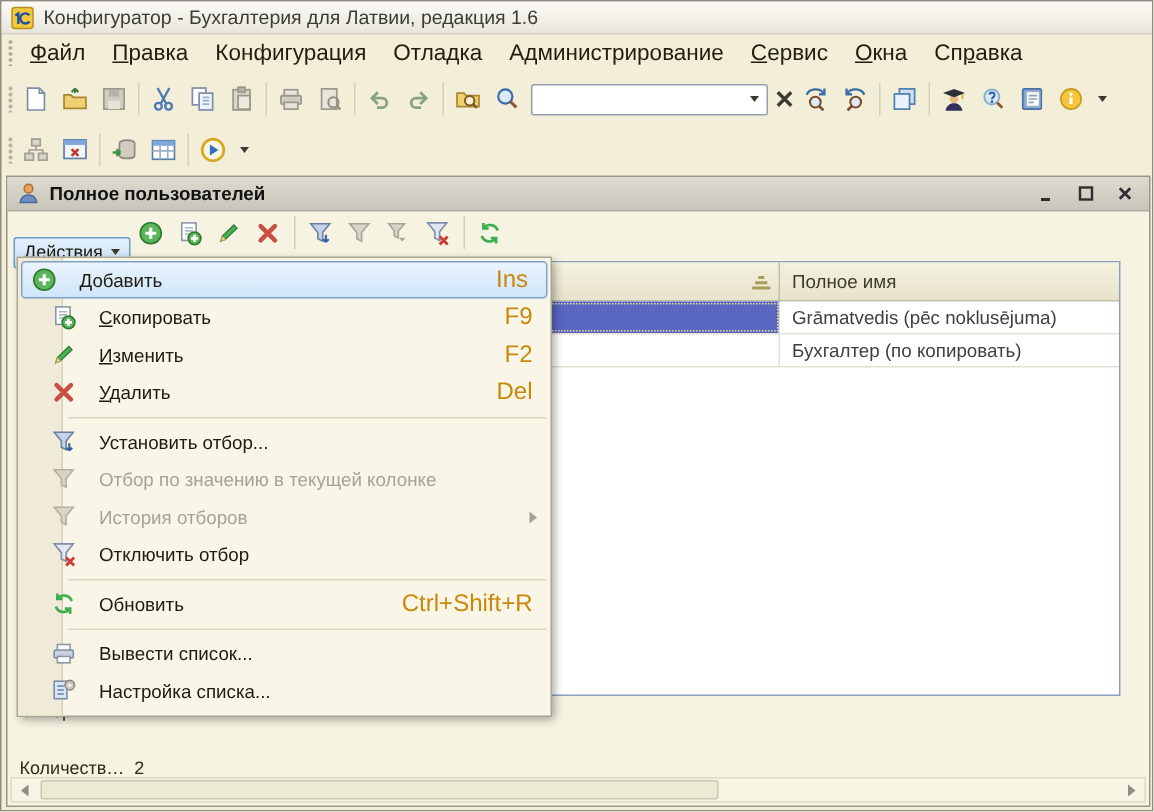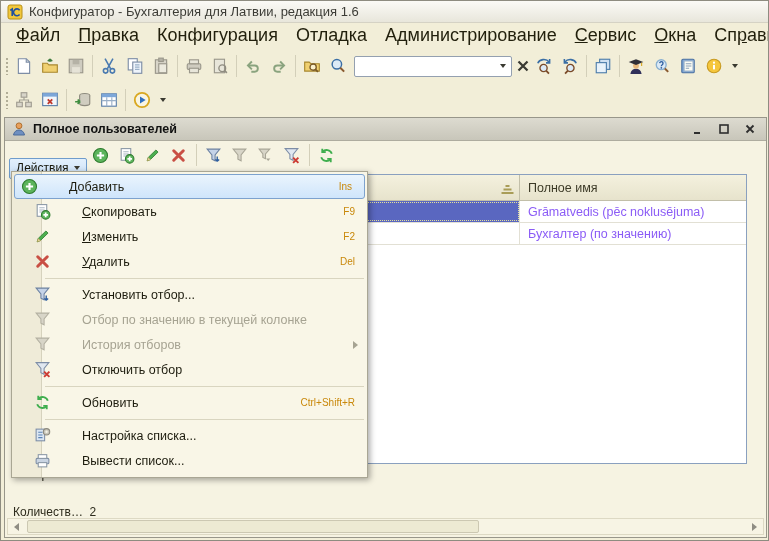--- a/index.html
+++ b/index.html
@@ -7,21 +7,21 @@
   body { font-family:"Liberation Sans", sans-serif; background:#fff; }
   #root { position:relative; width:769px; height:541px; background:#f2eed8; border:1px solid #8e8c80; overflow:hidden; }
 
   
   .titlebar { height:22px; display:flex; align-items:center; gap:6px; padding:0 6px;
     background:linear-gradient(#fbfaf6,#e8e6db); border-bottom:1px solid #d5d2c4; }
   .titlebar .app-title { font-size:13px; color:#3c3c36; }
   .ic16 svg { width:16px; height:16px; display:block; }
 
   
-  .menubar { height:24px; display:flex; align-items:center; font-size:18px; color:#211f0c; padding-left:2px; }
+  .menubar { height:24px; display:flex; align-items:center; font-size:15px; color:#211f0c; padding-left:2px; }
   .menu-item { padding:4px 9px; cursor:default; }
   .menu-item u { text-decoration:underline; }
   .gripper { width:4px; height:18px; margin:0 2px;
     background-image:radial-gradient(#b2ae97 45%, transparent 50%); background-size:4px 4px; }
 
   
   .toolbar { display:flex; align-items:center; padding:0 2px; }
   #tb1 { height:38px; }
   #tb2 { height:30px; }
   .tbtn { width:26px; height:26px; display:flex; align-items:center; justify-content:center; border-radius:2px; }
@@ -55,21 +55,21 @@
   
   .list-box { position:absolute; left:2px; top:56px; width:700px; height:290px;
     background:#fff; border:1px solid #8aa0bf;margin-left:40px; }
   .thead { height:26px; display:flex; background:linear-gradient(#f4f1de,#e7e3cc); border-bottom:1px solid #c2bfa9; }
   .th.col1 { width:472px; border-right:1px solid #c2bfa9; position:relative; }
   .sort-icon { position:absolute; right:5px; top:7px; }
   .th.col2 { flex:1; display:flex; align-items:center; padding:0 8px; font-size:12.5px; color:#3d3b28; }
   .trow { height:22px; display:flex; border-bottom:1px solid #e2e0d4; }
   .td.col1 { width:472px; border-right:1px solid #e2e0d4; }
   .td.col1.selected { background:#5a67c0; outline:1px dotted #e5e09c; outline-offset:-2px; }
-  .td.col2 { flex:1; display:flex; align-items:center; padding:0 8px; font-size:12.5px; color:#8b5cf6; }
+  .td.col2 { flex:1; display:flex; align-items:center; padding:0 8px; font-size:12.5px; color:#404040; }
 
   
   .win-footer { position:absolute; left:8px; top:346px; right:8px; font-size:12px; color:#2d2b1c; }
   .footer-filter { position:absolute; left:0; top:3px; }
   .footer-count { position:absolute; left:0; top:41px; }
   .hscroll { position:absolute; left:2px; bottom:2px; width:757px; height:17px;
     background:#f7f4e4; border:1px solid #ddd9c4; display:flex; align-items:center; }
   .sbtn { width:17px; height:15px; display:flex; align-items:center; justify-content:center; }
   .arr-left { width:0;height:0;border-top:4px solid transparent;border-bottom:4px solid transparent;border-right:5px solid #8f8d83; }
   .arr-right { width:0;height:0;border-top:4px solid transparent;border-bottom:4px solid transparent;border-left:5px solid #8f8d83; }
@@ -80,23 +80,23 @@
   
   .popup { position:absolute; left:10px; top:170px; width:357px; height:307px;
     background:#f9f6e7; border:1px solid #a9a694; box-shadow:2px 2px 6px rgba(0,0,0,.35);
     z-index:100; padding:2px 0; }
   .icon-strip { position:absolute; left:0; top:0; bottom:0; width:30px;
     background:#efebd8; border-right:1px solid #d6d2bd; }
   .mi { position:relative; height:25px; display:flex; align-items:center; padding-left:20px;
     font-size:12.5px; color:#1d1c0e; }
   .mi-ic { width:20px; display:flex; justify-content:center; }
   .mi-ic svg { width:17px; height:17px; display:block; }
-  .mi-label { margin-left:30px; }
+  .mi-label { margin-left:14px; }
   .mi-label u { text-decoration:underline; }
-  .mi-short { margin-left:auto; padding-right:12px; font-size:10px; color:#c9880a; }
+  .mi-short { margin-left:auto; padding-right:12px; font-size:16px; color:#c9880a; }
   .mi.selected { margin:0 2px; padding-left:4px; height:25px; border:1px solid #7da2ce; border-radius:3px;
     background:linear-gradient(#eaf4fd,#cfe5fb); }
   .mi.disabled { color:#a6a392; }
   .mi-subarrow { margin-left:auto; margin-right:9px; width:0; height:0;
     border-top:4px solid transparent; border-bottom:4px solid transparent; border-left:5px solid #a6a392; }
   .msep { height:8px; position:relative; }
   .msep::after { content:""; position:absolute; left:33px; right:3px; top:4px; border-top:1px solid #d9d5c0; }
 </style>
 </head>
 <body>
@@ -498,21 +498,21 @@
         <div class="th col2">
           <span>Полное имя</span>
         </div>
       </div>
       <div class="trow">
         <div class="td col1 selected"></div>
         <div class="td col2">Grāmatvedis (pēc noklusējuma)</div>
       </div>
       <div class="trow">
         <div class="td col1"></div>
-        <div class="td col2">Бухгалтер (по значению)</div>
+        <div class="td col2">Бухгалтер (по копировать)</div>
       </div>
     </div>
 
     <div class="win-footer">
       <div class="footer-filter">Отбор:</div>
       <div class="footer-count"><span>Количеств…</span>&nbsp;&nbsp;<span>2</span></div>
     </div>
 
     <div class="hscroll">
       <span class="sbtn">
@@ -629,36 +629,36 @@
         </span>
       <span class="mi-label"><span>Обновить</span><u></u><span></span></span>
       <span class="mi-short">Ctrl+Shift+R</span>
     </div>
 
     <div class="msep"></div>
 
     <div class="mi">
       <span class="mi-ic">
           <svg viewBox="0 0 16 16">
+            <rect x="2" y="6" width="12" height="5" rx="1" fill="#c9d4e2" stroke="#7d8da6"></rect>
+            <rect x="4" y="2.5" width="8" height="3.5" fill="#fff" stroke="#8a97a5"></rect>
+            <rect x="4" y="10" width="8" height="4" fill="#fff" stroke="#8a97a5"></rect>
+          </svg>
+        </span>
+      <span class="mi-label"><span>Вывести список...</span><u></u><span></span></span>
+      <span class="mi-short"></span>
+    </div>
+
+    <div class="mi">
+      <span class="mi-ic">
+          <svg viewBox="0 0 16 16">
             <rect x="2" y="2" width="8" height="11" fill="#dbe6f2" stroke="#7d8da6"></rect>
             <path d="M4 5h4M4 7.5h4M4 10h4" stroke="#5b82b5"></path>
             <circle cx="11.8" cy="4.5" r="3" fill="#c9c6ba" stroke="#8d8a7e"></circle>
             <circle cx="11.8" cy="4.5" r="1.1" fill="#f5f3e6"></circle>
           </svg>
         </span>
       <span class="mi-label"><span>Настройка списка...</span><u></u><span></span></span>
       <span class="mi-short"></span>
     </div>
-
-    <div class="mi">
-      <span class="mi-ic">
-          <svg viewBox="0 0 16 16">
-            <rect x="2" y="6" width="12" height="5" rx="1" fill="#c9d4e2" stroke="#7d8da6"></rect>
-            <rect x="4" y="2.5" width="8" height="3.5" fill="#fff" stroke="#8a97a5"></rect>
-            <rect x="4" y="10" width="8" height="4" fill="#fff" stroke="#8a97a5"></rect>
-          </svg>
-        </span>
-      <span class="mi-label"><span>Вывести список...</span><u></u><span></span></span>
-      <span class="mi-short"></span>
-    </div>
   </div>
 
 </div>
 
 </body></html>

